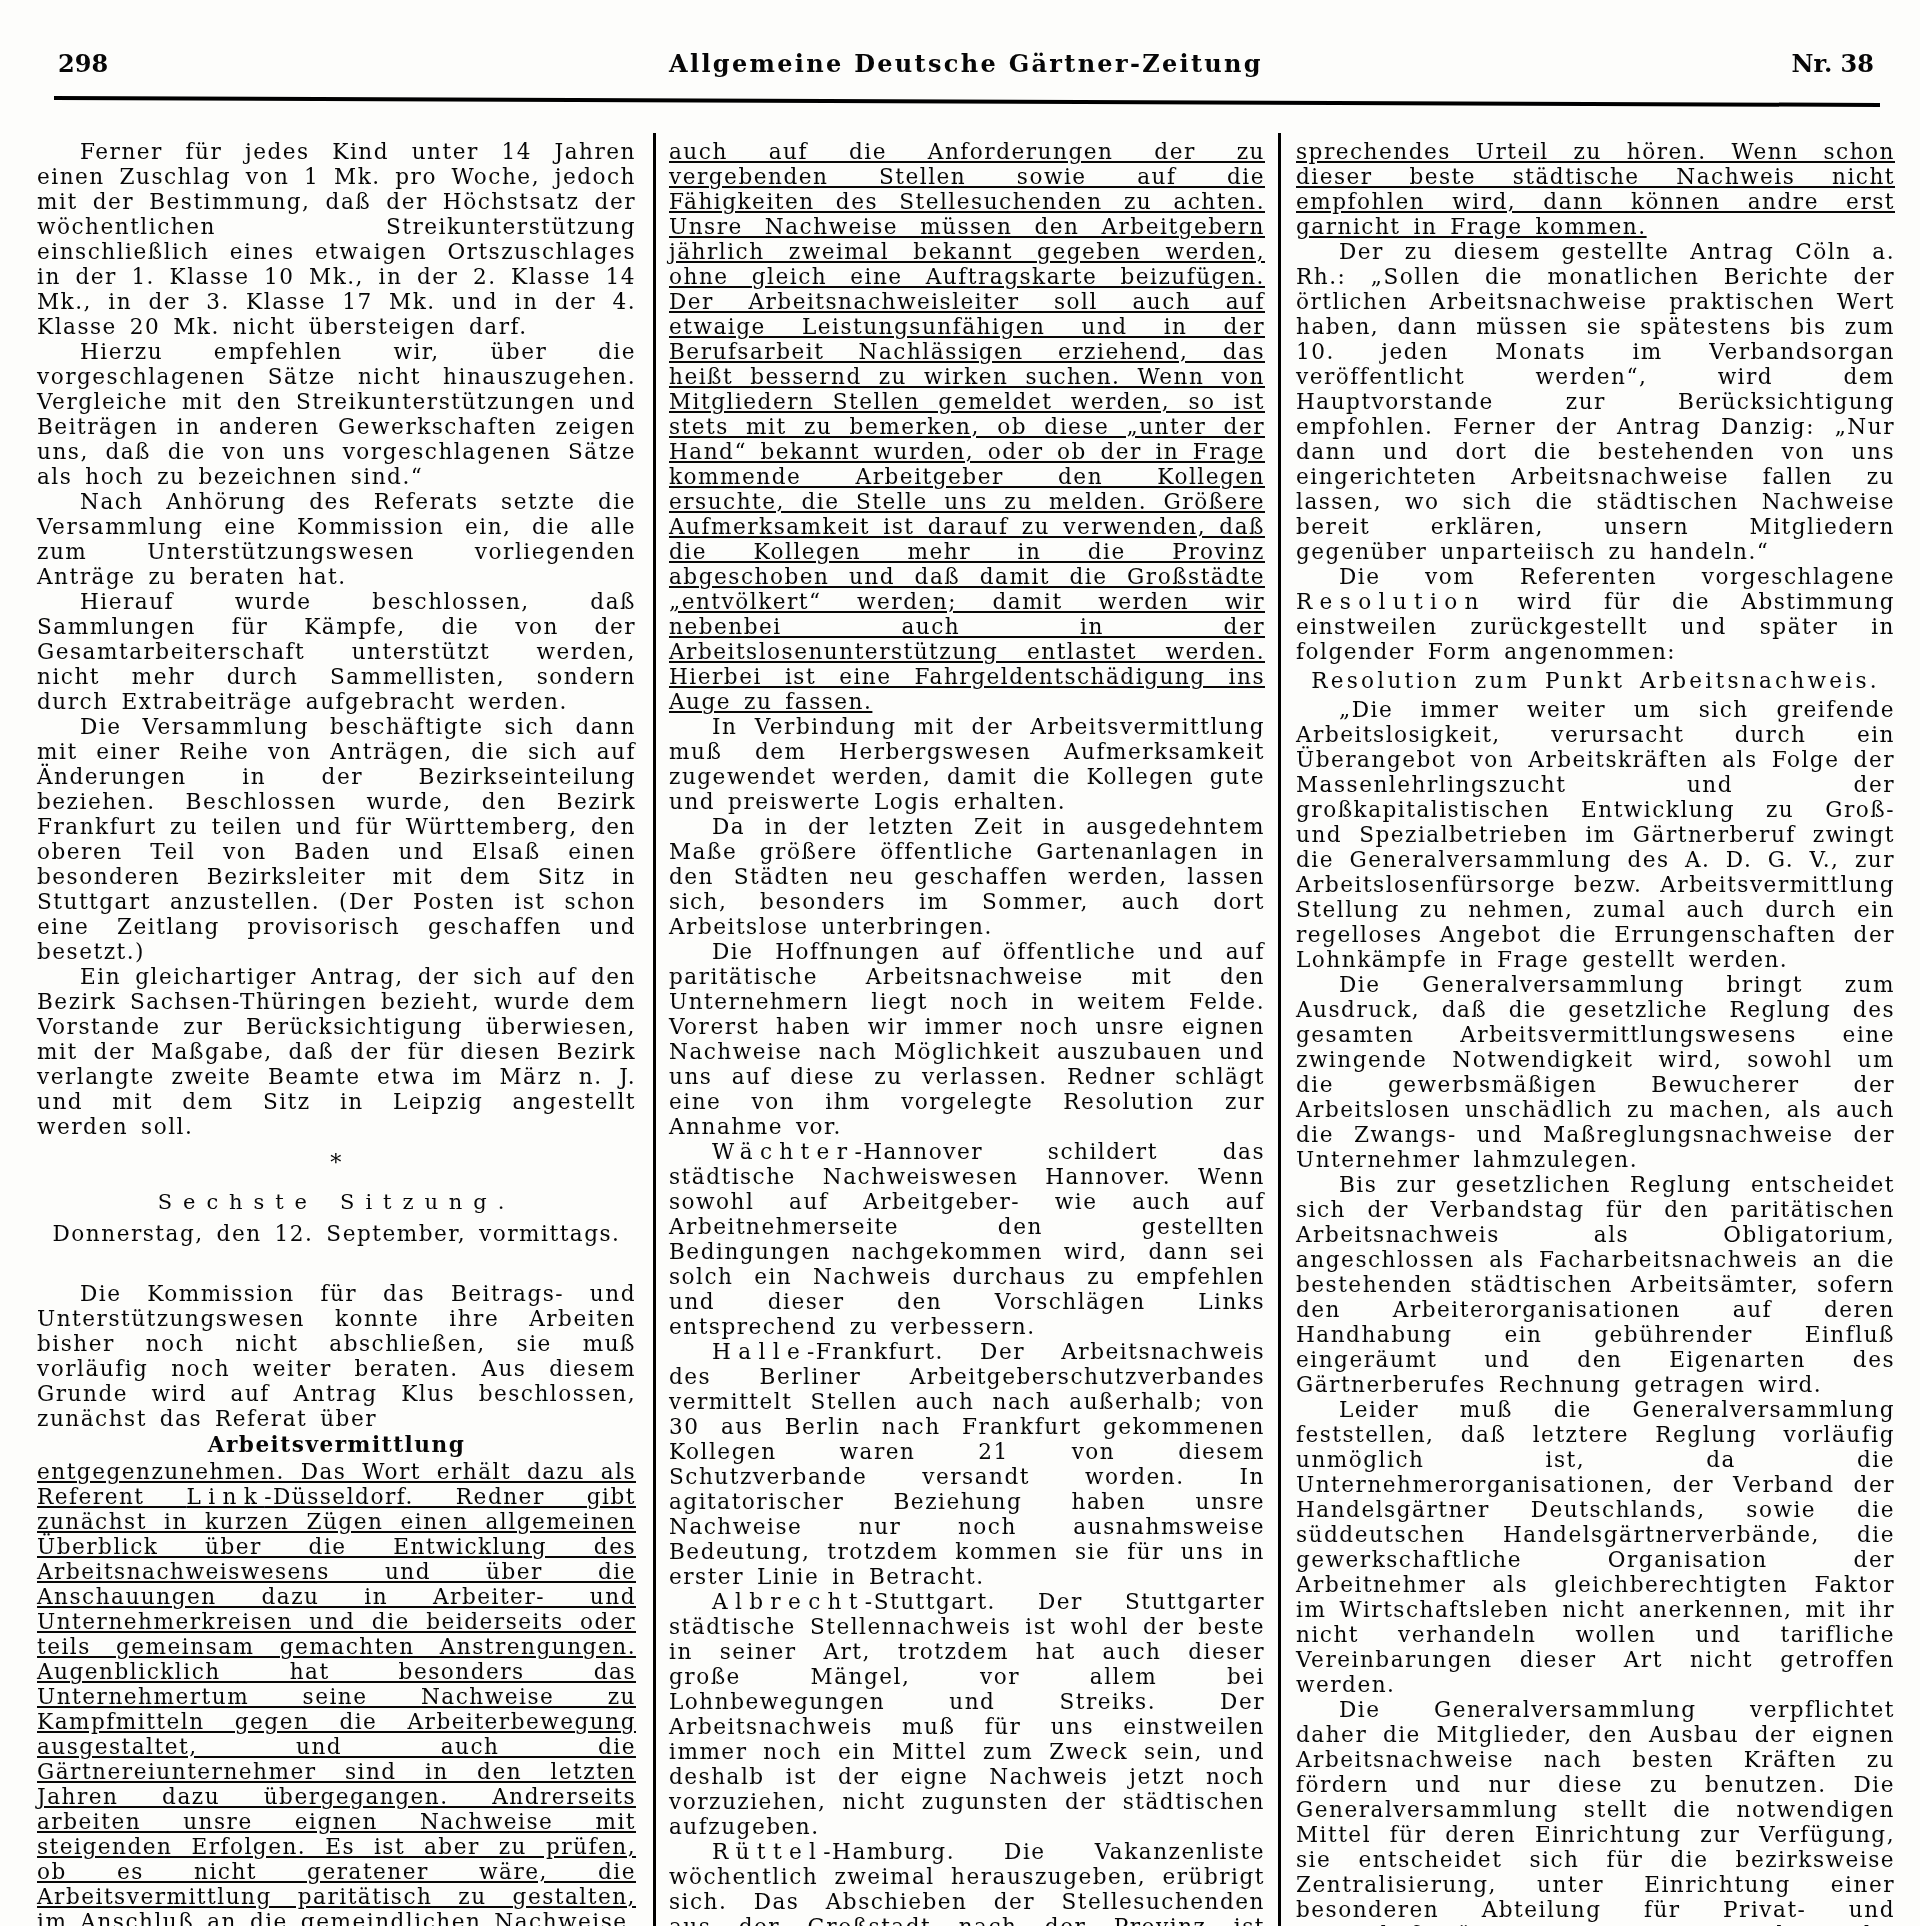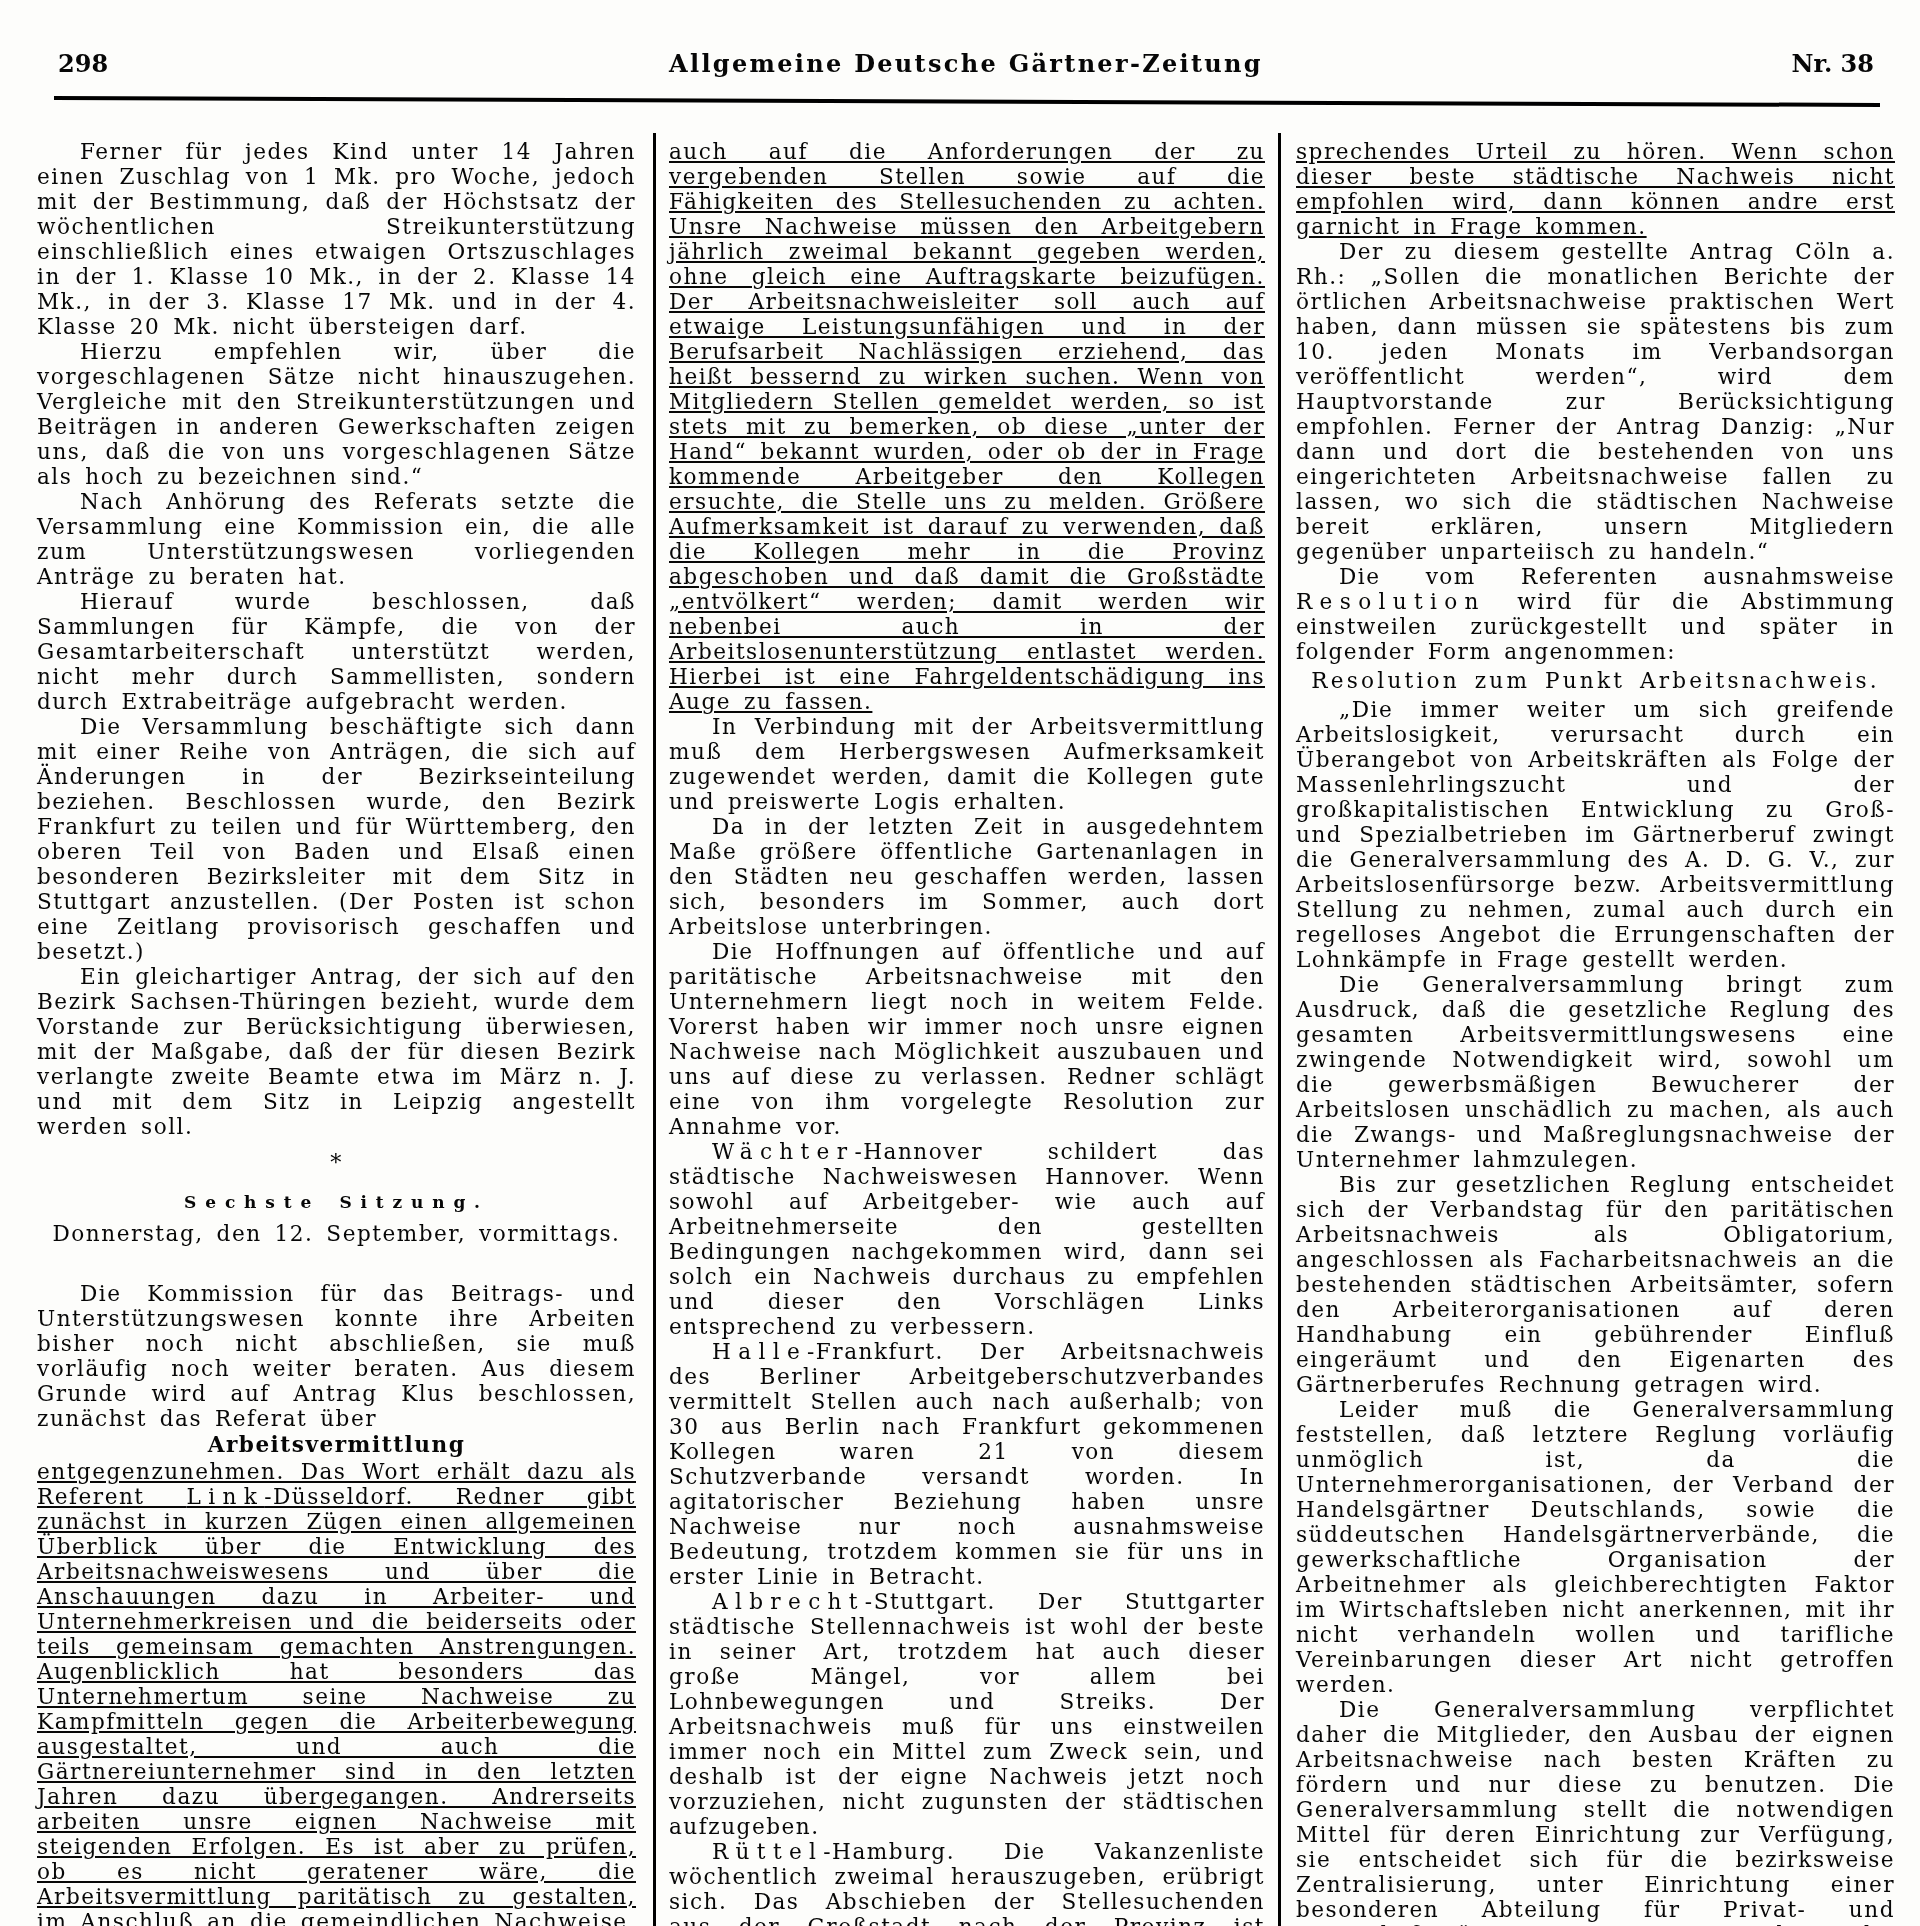--- a/index.html
+++ b/index.html
@@ -25,21 +25,21 @@
   .col{position:absolute;top:139px;text-align:justify;
     font-size:21.6px;line-height:25px;letter-spacing:1.5px;word-spacing:4.6px;}
   .col-1{left:37px;width:599px;}
   .col-2{left:669px;width:596px;}
   .col-3{left:1296px;width:599px;}
   p.para{margin:0;text-indent:43px;}
   p.para.noindent{text-indent:0;text-decoration:underline;}
   .sperr{letter-spacing:0.34em;}
   .h{text-align:center;text-indent:0;}
   .h-star{font-size:22.3px;line-height:28px;margin:9.2px 0 1.5px;}
-  .h-session{letter-spacing:0.52em;font-size:17px;line-height:29px;margin:11.6px 0 3.1px;font-weight:bold;}
+  .h-session{letter-spacing:0.52em;font-size:21px;line-height:29px;margin:11.6px 0 3.1px;}
   .h-date{margin:0 0 33px;line-height:28px;text-align:center;}
   .h-bold{font-weight:700;margin:1.5px 0;text-align:center;}
   .h-resolution{letter-spacing:0.15em;margin:3.9px 0;}
 </style>
 </head>
 <body>
 
 <div class="page">
 
   <div class="masthead">
@@ -73,21 +73,21 @@
       <p class="para"><span>Da in der letzten Zeit in ausgedehntem Maße größere öffentliche Gartenanlagen in den Städten neu geschaffen werden, lassen sich, besonders im Sommer, auch dort Arbeitslose unterbringen.</span></p>
       <p class="para"><span>Die Hoffnungen auf öffentliche und auf paritätische Arbeitsnachweise mit den Unternehmern liegt noch in weitem Felde. Vorerst haben wir immer noch unsre eignen Nachweise nach Möglichkeit auszubauen und uns auf diese zu verlassen. Redner schlägt eine von ihm vorgelegte Resolution zur Annahme vor.</span></p>
       <p class="para"><span class="sperr">Wächter</span><span>-Hannover schildert das städtische Nachweiswesen Hannover. Wenn sowohl auf Arbeitgeber- wie auch auf Arbeitnehmerseite den gestellten Bedingungen nachgekommen wird, dann sei solch ein Nachweis durchaus zu empfehlen und dieser den Vorschlägen Links entsprechend zu verbessern.</span></p>
       <p class="para"><span class="sperr">Halle</span><span>-Frankfurt. Der Arbeitsnachweis des Berliner Arbeitgeberschutzverbandes vermittelt Stellen auch nach außerhalb; von 30 aus Berlin nach Frankfurt gekommenen Kollegen waren 21 von diesem Schutzverbande versandt worden. In agitatorischer Beziehung haben unsre Nachweise nur noch ausnahmsweise Bedeutung, trotzdem kommen sie für uns in erster Linie in Betracht.</span></p>
       <p class="para"><span class="sperr">Albrecht</span><span>-Stuttgart. Der Stuttgarter städtische Stellennachweis ist wohl der beste in seiner Art, trotzdem hat auch dieser große Mängel, vor allem bei Lohnbewegungen und Streiks. Der Arbeitsnachweis muß für uns einstweilen immer noch ein Mittel zum Zweck sein, und deshalb ist der eigne Nachweis jetzt noch vorzuziehen, nicht zugunsten der städtischen aufzugeben.</span></p>
       <p class="para"><span class="sperr">Rüttel</span><span>-Hamburg. Die Vakanzenliste wöchentlich zweimal herauszugeben, erübrigt sich. Das Abschieben der Stellesuchenden aus der Großstadt nach der Provinz ist ungemein schwierig; trotzdem in Hamburg nach dieser Richtung hin schon recht viel getan wurde, wurden kaum erwähnenswerte Erfolge erzielt, die Kollegen setzen dem passiven Widerstand entgegen.</span></p>
     </div>
   <div class="col col-3">
       <p class="para noindent"><span>sprechendes Urteil zu hören. Wenn schon dieser beste städtische Nachweis nicht empfohlen wird, dann können andre erst garnicht in Frage kommen.</span></p>
       <p class="para"><span>Der zu diesem gestellte Antrag Cöln a. Rh.: „Sollen die monatlichen Berichte der örtlichen Arbeitsnachweise praktischen Wert haben, dann müssen sie spätestens bis zum 10. jeden Monats im Verbandsorgan veröffentlicht werden“, wird dem Hauptvorstande zur Berücksichtigung empfohlen. Ferner der Antrag Danzig: „Nur dann und dort die bestehenden von uns eingerichteten Arbeitsnachweise fallen zu lassen, wo sich die städtischen Nachweise bereit erklären, unsern Mitgliedern gegenüber unparteiisch zu handeln.“</span></p>
-      <p class="para"><span>Die vom Referenten ausnahmsweise </span><span class="sperr">Resolution</span><span> wird für die Abstimmung einstweilen zurückgestellt und später in folgender Form angenommen:</span></p>
+      <p class="para"><span>Die vom Referenten vorgeschlagene </span><span class="sperr">Resolution</span><span> wird für die Abstimmung einstweilen zurückgestellt und später in folgender Form angenommen:</span></p>
       <div class="h h-resolution">Resolution zum Punkt Arbeitsnachweis.</div>
       <p class="para"><span>„Die immer weiter um sich greifende Arbeitslosigkeit, verursacht durch ein Überangebot von Arbeitskräften als Folge der Massenlehrlingszucht und der großkapitalistischen Entwicklung zu Groß- und Spezialbetrieben im Gärtnerberuf zwingt die Generalversammlung des A. D. G. V., zur Arbeitslosenfürsorge bezw. Arbeitsvermittlung Stellung zu nehmen, zumal auch durch ein regelloses Angebot die Errungenschaften der Lohnkämpfe in Frage gestellt werden.</span></p>
       <p class="para"><span>Die Generalversammlung bringt zum Ausdruck, daß die gesetzliche Reglung des gesamten Arbeitsvermittlungswesens eine zwingende Notwendigkeit wird, sowohl um die gewerbsmäßigen Bewucherer der Arbeitslosen unschädlich zu machen, als auch die Zwangs- und Maßreglungsnachweise der Unternehmer lahmzulegen.</span></p>
       <p class="para"><span>Bis zur gesetzlichen Reglung entscheidet sich der Verbandstag für den paritätischen Arbeitsnachweis als Obligatorium, angeschlossen als Facharbeitsnachweis an die bestehenden städtischen Arbeitsämter, sofern den Arbeiterorganisationen auf deren Handhabung ein gebührender Einfluß eingeräumt und den Eigenarten des Gärtnerberufes Rechnung getragen wird.</span></p>
       <p class="para"><span>Leider muß die Generalversammlung feststellen, daß letztere Reglung vorläufig unmöglich ist, da die Unternehmerorganisationen, der Verband der Handelsgärtner Deutschlands, sowie die süddeutschen Handelsgärtnerverbände, die gewerkschaftliche Organisation der Arbeitnehmer als gleichberechtigten Faktor im Wirtschaftsleben nicht anerkennen, mit ihr nicht verhandeln wollen und tarifliche Vereinbarungen dieser Art nicht getroffen werden.</span></p>
       <p class="para"><span>Die Generalversammlung verpflichtet daher die Mitglieder, den Ausbau der eignen Arbeitsnachweise nach besten Kräften zu fördern und nur diese zu benutzen. Die Generalversammlung stellt die notwendigen Mittel für deren Einrichtung zur Verfügung, sie entscheidet sich für die bezirksweise Zentralisierung, unter Einrichtung einer besonderen Abteilung für Privat- und Herrschaftsgärtner, von wo aus dann die weitere Propagierung dieser Einrichtung zu geschehen hat.“</span></p>
     </div>
 
 </div>
 

